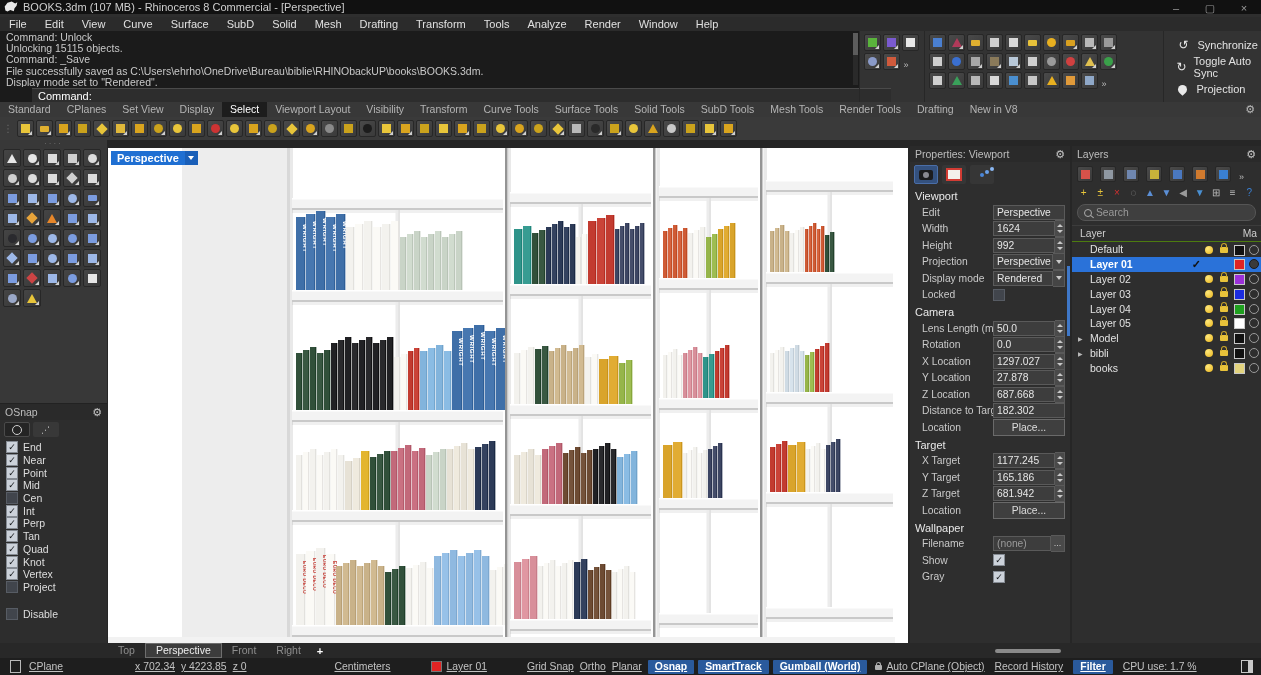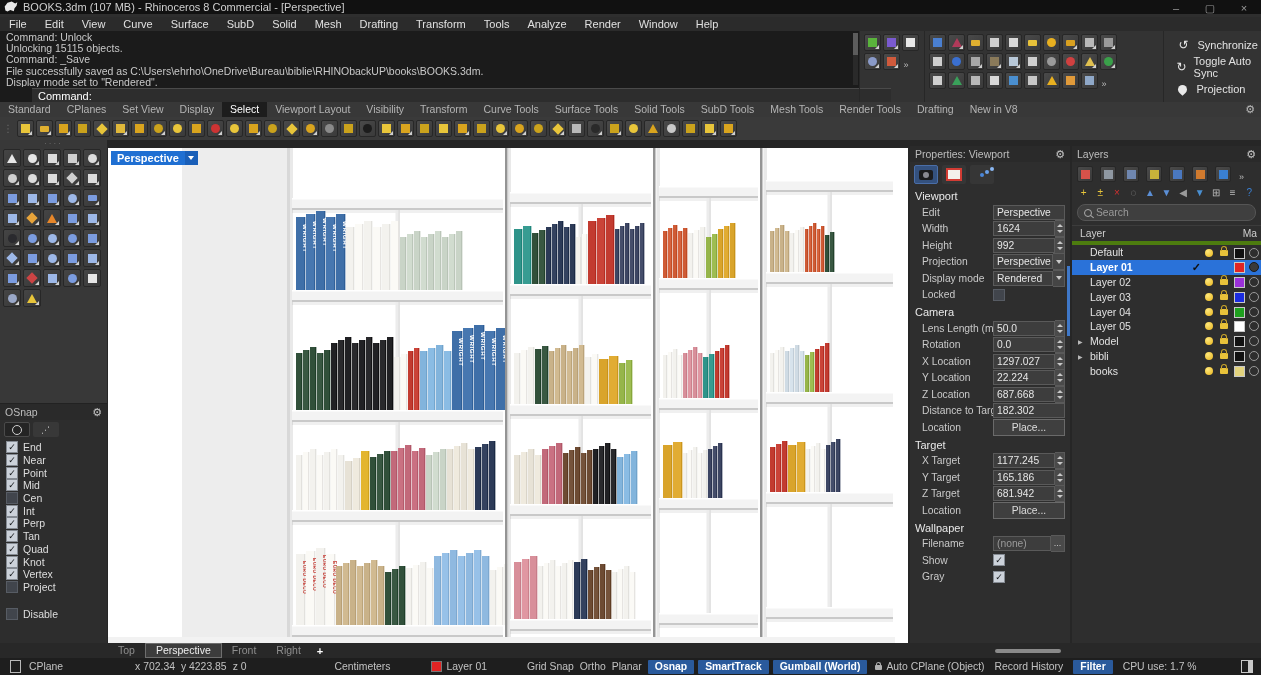--- a/index.html
+++ b/index.html
@@ -109,21 +109,21 @@
   
   #layerspanel{position:absolute;left:1072px;top:6px;width:189px;height:497px;background:#2e2e2e;}
   #layertabs{display:flex;align-items:center;padding:3px 4px 2px;gap:5px;}
   #layertabs .chip{width:16px;height:16px;}
   #layertools{display:flex;align-items:center;padding:0 4px 2px;gap:1px;}
   .ltool{width:16px;height:15px;text-align:center;font-size:10px;line-height:15px;}
   #layersearch{margin:2px 5px 4px;height:15px;background:#3f3f3f;border:1px solid #555;border-radius:8px;
       display:flex;align-items:center;padding:0 6px;color:#9a9a9a;font-size:10.3px;}
   .mag{width:6px;height:6px;border:1.4px solid #aaa;border-radius:50%;position:relative;margin-right:4px;flex:none;}
   .mag::after{content:"";position:absolute;left:5px;top:6px;width:4px;height:1.4px;background:#aaa;transform:rotate(40deg);}
-  #layercols{display:flex;height:15px;border-top:1px solid #3c3c3c;border-bottom:4px solid #4d7c0f;
+  #layercols{display:flex;height:15px;border-top:1px solid #3c3c3c;border-bottom:1px solid #4d7c0f;
       align-items:center;color:#cfcfcf;font-size:10.3px;padding:0 4px 0 8px;}
   #layercols .c2{margin-left:auto;}
   .lrow{position:relative;height:14.8px;display:flex;align-items:center;color:#e2e2e2;font-size:10.5px;}
   .lrow.sel{background:#2a72d9;color:#fff;font-weight:bold;}
   .lrow .nm{margin-left:18px;white-space:nowrap;overflow:hidden;}
   .lrow .exp{position:absolute;left:6px;top:4px;color:#b8b8b8;font-size:6px;}
   .bulb{position:absolute;right:48px;top:3.5px;width:8px;height:8px;border-radius:50%;
         background:radial-gradient(circle at 35% 30%,#ffe87a,#e8b41e);}
   .lock{position:absolute;right:33px;top:4.5px;width:8px;height:6px;background:#e8c23a;border-radius:1px;}
   .lock::before{content:"";position:absolute;left:0.5px;top:-4px;width:4px;height:4px;border:1.4px solid #caa52a;
@@ -134,21 +134,21 @@
   .curcheck{position:absolute;right:60px;top:1px;color:#111;font-size:11px;font-weight:bold;}
   
   #vptabs{position:absolute;left:0;top:643px;width:100%;height:15px;background:#282828;display:flex;align-items:center;}
   #vptabs .vtab{padding:0 10px;font-size:10.5px;color:#8e8e8e;line-height:13px;}
   #vptabs .vtab.active{background:#3c3c3c;border:1px solid #6e6e6e;color:#eee;}
   #vptabs .plus{color:#fff;font-weight:bold;margin-left:6px;}
   #hpill{position:absolute;left:995px;top:6px;width:66px;height:4px;border-radius:2px;background:#8a8a8a;}
   
   #statusbar{position:absolute;left:0;top:658px;width:100%;height:17px;background:#1e1e1e;display:flex;align-items:center;
       font-size:10.4px;color:#c2c2c2;white-space:nowrap;overflow:hidden;}
-  .sit{margin-left:10px;flex:none;}
+  .sit{margin-left:10px;flex:none;text-decoration:underline;}
   .sit.activebtn{background:#2a5a9c;color:#fff;font-weight:bold;padding:1.5px 7px;border-radius:1px;}
   .sit.swatchit{display:flex;align-items:center;}
   .sit.swatchit .sw{width:9px;height:9px;background:#e02423;border:1px solid #777;margin-right:5px;}
   .paneicon{width:9px;height:11px;border:1.4px solid #b8b8b8;margin-left:10px;}
   .slock{width:7px;height:5px;background:#b0b0b0;border-radius:1px;position:relative;display:inline-block;margin-right:4px;}
   .slock::before{content:"";position:absolute;left:0.5px;top:-3.5px;width:3.5px;height:3.5px;border:1.2px solid #b0b0b0;border-bottom:none;border-radius:3px 3px 0 0;}
   #rpane{margin-left:auto;margin-right:8px;width:10px;height:11px;border:1.4px solid #c8c8c8;position:relative;flex:none;}
   #rpane::after{content:"";position:absolute;right:0;top:0;width:4px;height:100%;background:#c8c8c8;}
 </style>
 </head>
@@ -1409,21 +1409,21 @@
               <div class="pbox">1297.027</div>
               <div class="spin">
                 <i class="up"></i>
                 <i class="dn"></i>
               </div>
             </div>
           </div>
           <div class="prow">
             <div class="plabel">Y Location</div>
             <div class="pctrl">
-              <div class="pbox">22.224</div>
+              <div class="pbox">27.878</div>
               <div class="spin">
                 <i class="up"></i>
                 <i class="dn"></i>
               </div>
             </div>
           </div>
           <div class="prow">
             <div class="plabel">Z Location</div>
             <div class="pctrl">
               <div class="pbox">687.668</div>

